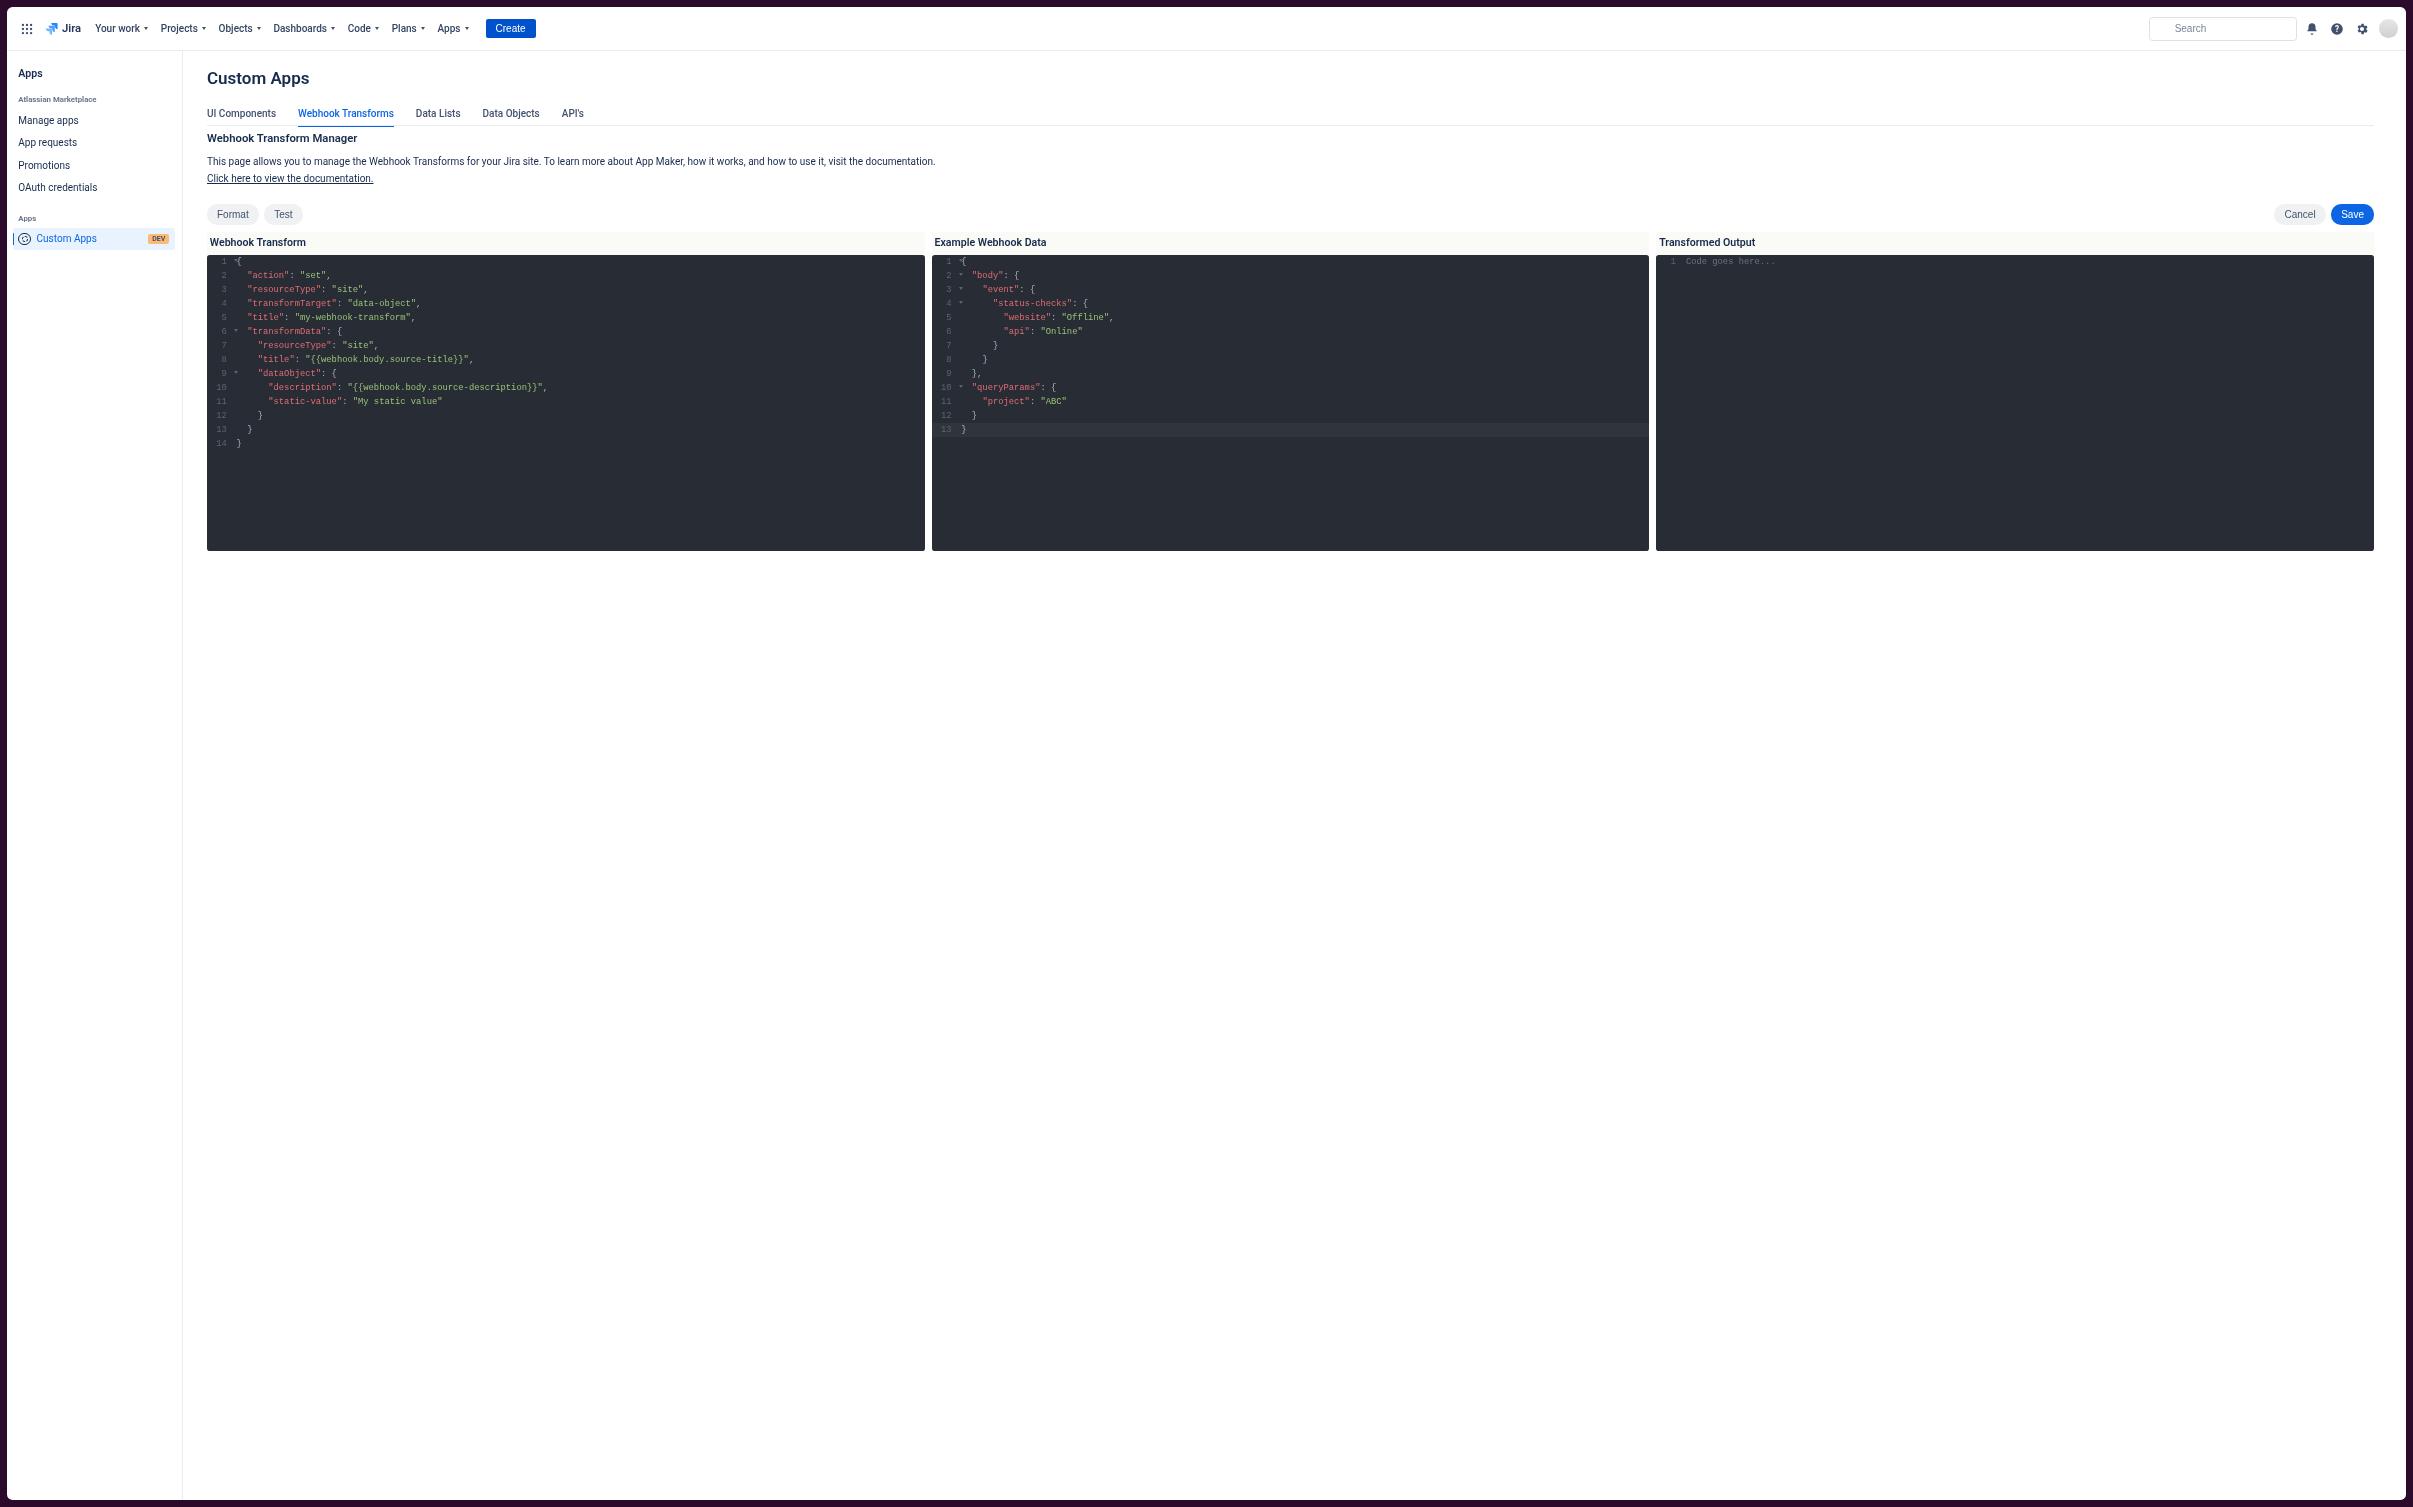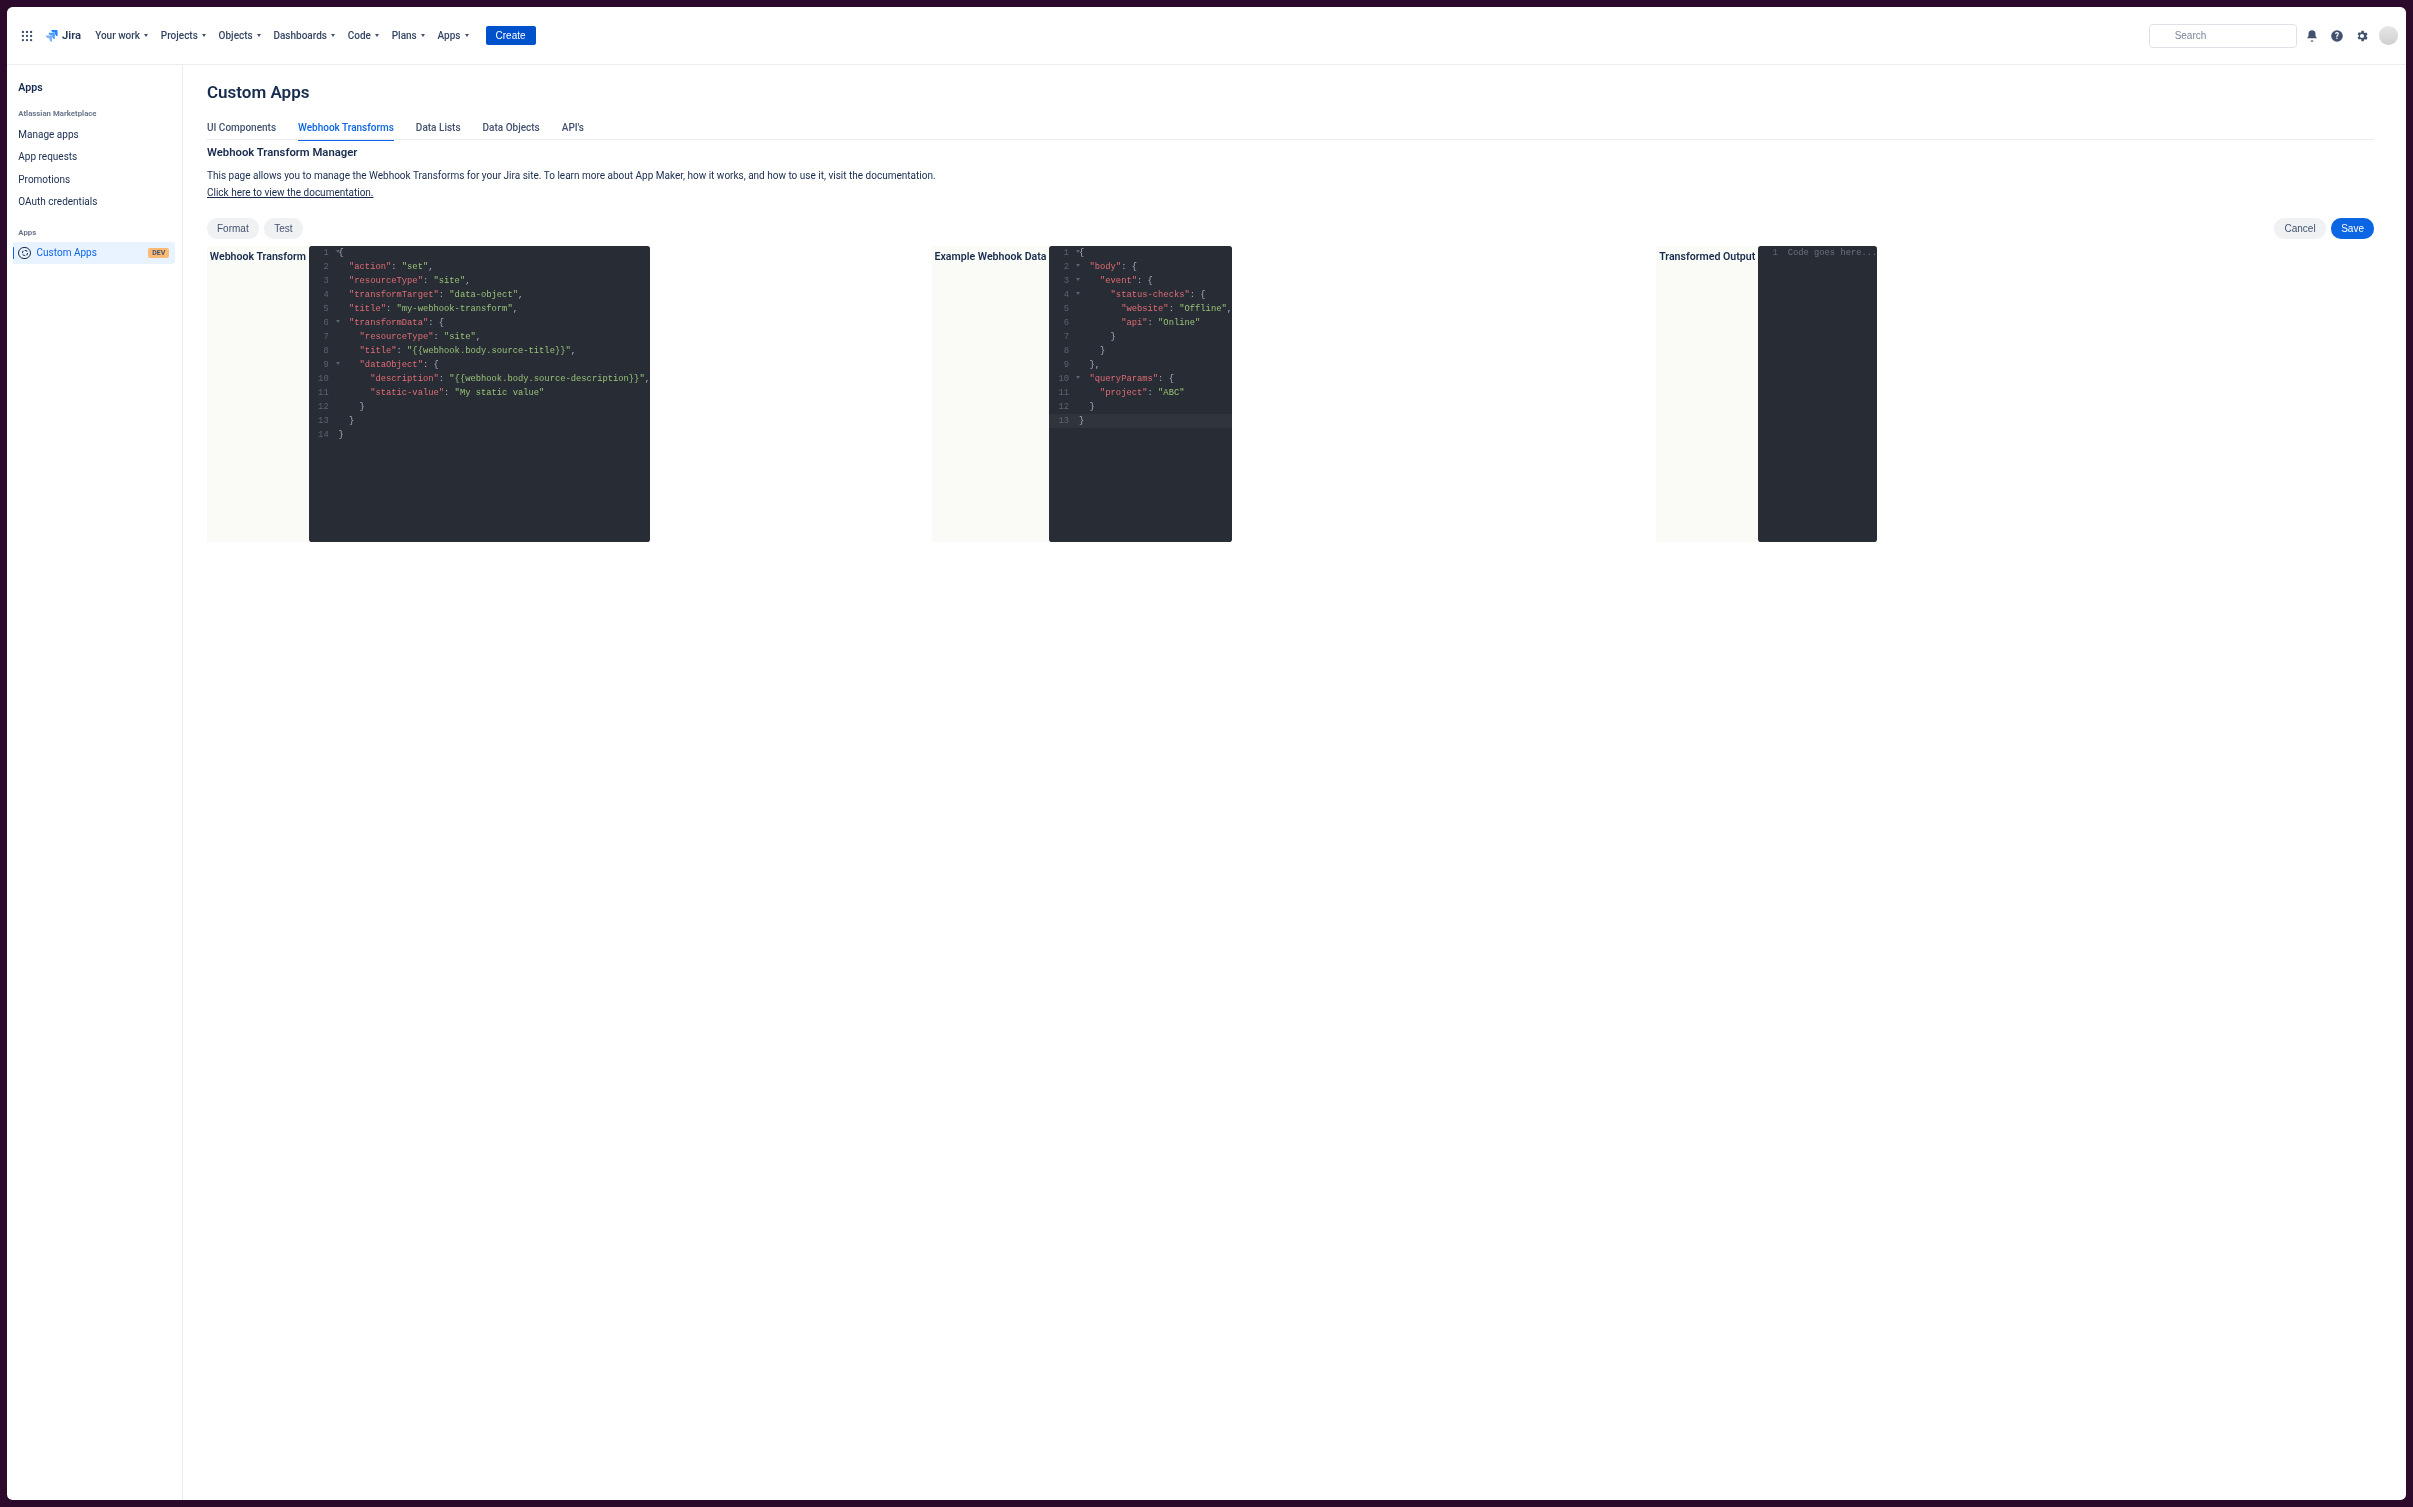--- a/index.html
+++ b/index.html
@@ -18,21 +18,21 @@
     width: 100%;
     height: 100%;
     display: flex;
     flex-direction: column;
   }
 
   
   .topnav {
     display: flex;
     align-items: center;
-    height: 58px;
+    height: 44px;
     padding: 0 8.5px;
     border-bottom: 0.7px solid #ebecf0;
     gap: 2.8px;
   }
   .app-switcher {
     width: 22.6px; height: 22.6px; border-radius: 2.1px;
     display:flex; align-items:center; justify-content:center;
     cursor:pointer;
   }
   .app-switcher svg { width: 14px; height: 14px; fill:#42526E; }
@@ -113,21 +113,21 @@
   .description { font-size:10px; color:#172B4D; line-height:1.5; margin-bottom:4.2px; }
   .doc-link { font-size:10px; color:#172B4D; text-decoration:underline; cursor:pointer; display:inline-block; margin-bottom: 20px; }
 
   .action-row { display:flex; align-items:center; margin-bottom: 7px; gap:5.6px; }
   .btn { border:none; padding:5px 10px; border-radius:10px; font-size:10px; font-weight:500; cursor:pointer; }
   .btn-default { background:#f0f1f3; color:#42526E; }
   .btn-primary { background:#0C66E4; color:#fff; }
   .action-spacer { flex:1; }
 
   .editor-row { display:flex; gap:7px; }
-  .editor-col { flex:1; display:flex; flex-direction:row; min-width:0; }
+  .editor-col { flex:1; display:flex; flex-direction:column; min-width:0; }
   .editor-col-header { font-size:10.6px; font-weight:600; padding:4.2px 2.8px 5.6px 2.8px; background:#fafbf7; }
   .code-editor {
     background:#282c34; color:#abb2bf; border-radius:2.8px;
     height: 296px; overflow:auto;
     font-family: "SFMono-Regular", Consolas, "Liberation Mono", Menlo, monospace;
     font-size: 8.8px; line-height: 14px;
     position:relative;
   }
   .code-line { display:flex; white-space:pre; }
   .code-line.hl { background: rgba(255,255,255,0.04); }

